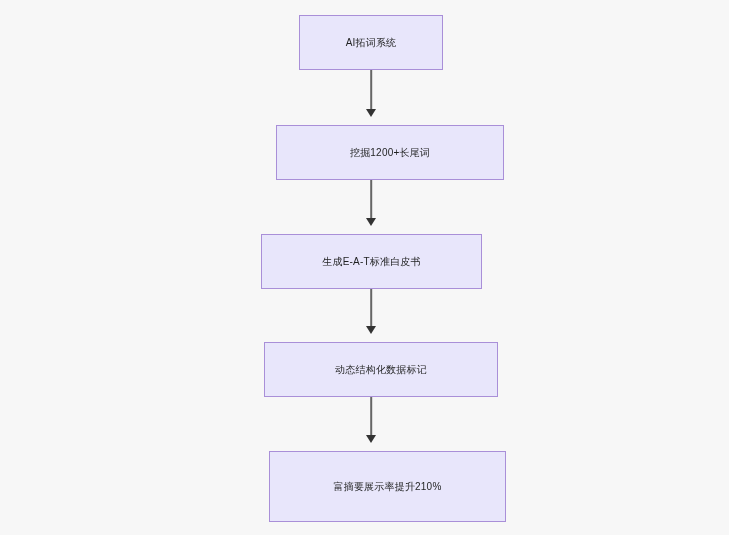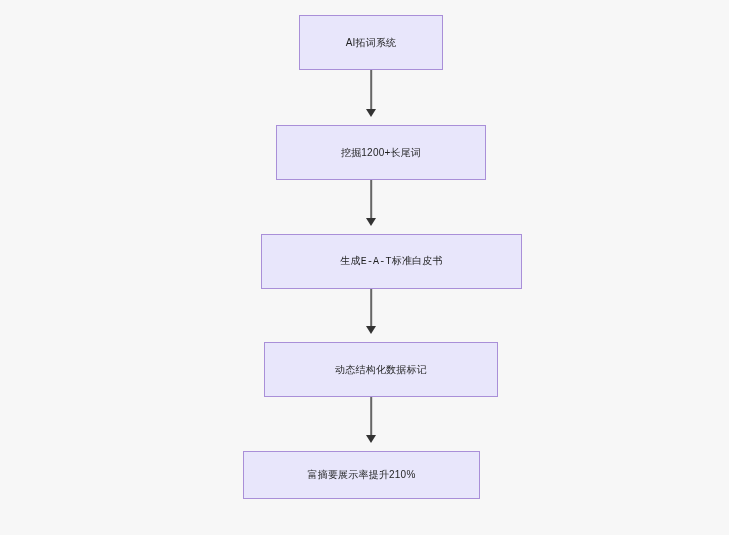--- a/index.html
+++ b/index.html
@@ -75,25 +75,25 @@
       <div class="edge-line" style="height: 37px;"></div>
       <div class="edge-head" style="top: 37px;"></div>
     </div>
     <div class="edge" style="left: 371px; top: 397px;">
       <div class="edge-line" style="height: 38px;"></div>
       <div class="edge-head" style="top: 38px;"></div>
     </div>
     <div class="node" style="left: 299px; top: 15px; width: 144px; height: 55px;">
       <span class="node-label">AI拓词系统</span>
     </div>
-    <div class="node" style="left: 276px; top: 125px; width: 210px; height: 55px;">
+    <div class="node" style="left: 276px; top: 125px; width: 228px; height: 55px;">
       <span class="node-label">挖掘1200+长尾词</span>
     </div>
-    <div class="node" style="left: 261px; top: 234px; width: 261px; height: 55px; font-family: Liberation Mono, monospace;">
+    <div class="node" style="left: 261px; top: 234px; width: 221px; height: 55px;">
       <span class="node-label">生成E-A-T标准白皮书</span>
     </div>
     <div class="node" style="left: 264px; top: 342px; width: 234px; height: 55px;">
       <span class="node-label">动态结构化数据标记</span>
     </div>
-    <div class="node" style="left: 243px; top: 451px; width: 237px; height: 48px;">
+    <div class="node" style="left: 269px; top: 451px; width: 237px; height: 71px;">
       <span class="node-label">富摘要展示率提升210%</span>
     </div>
   </div>
 
 </body></html>

